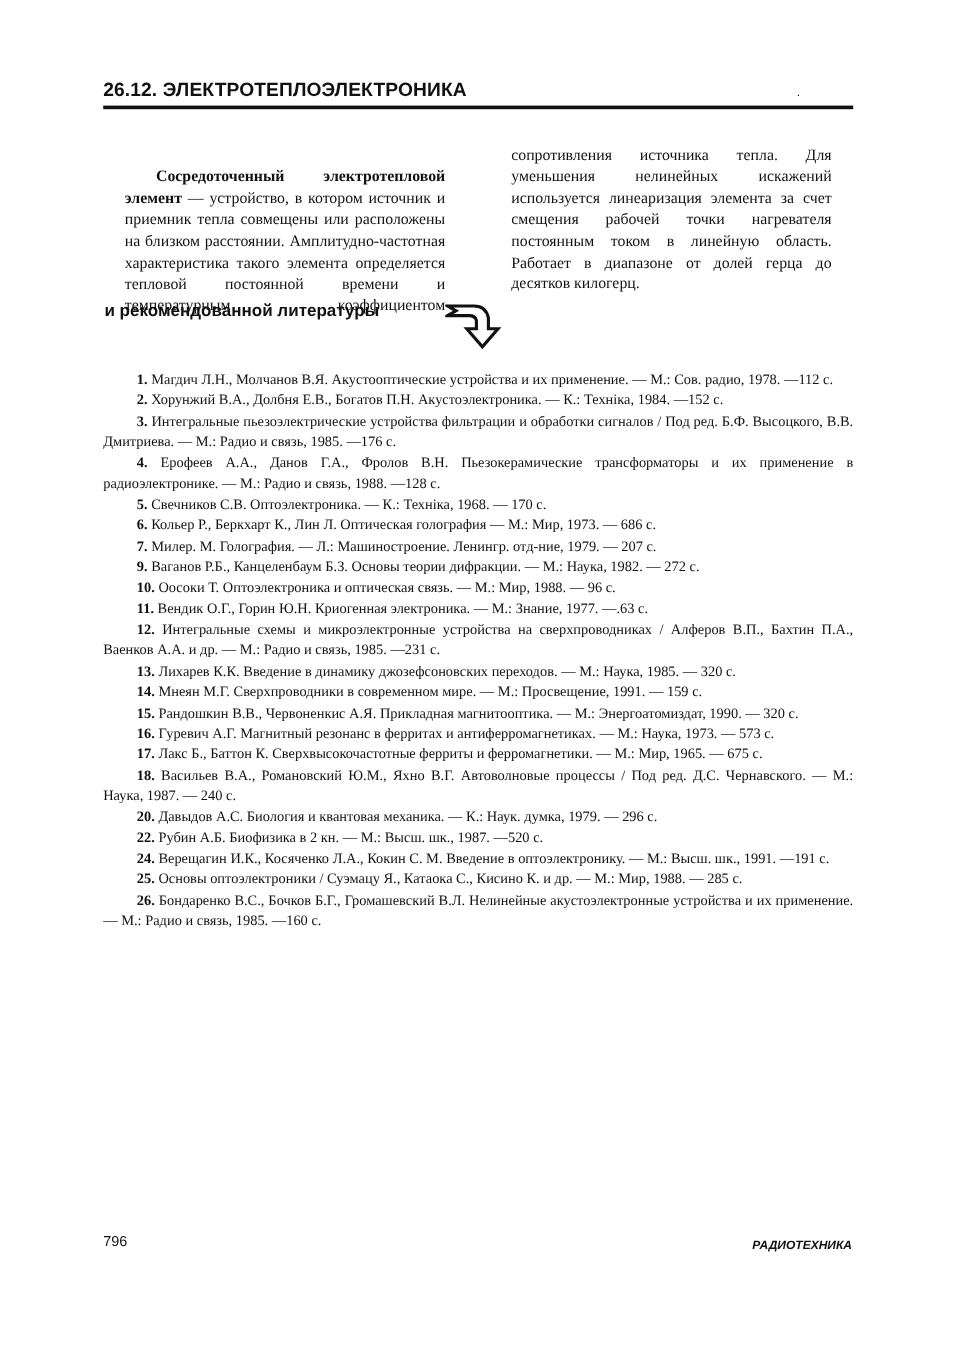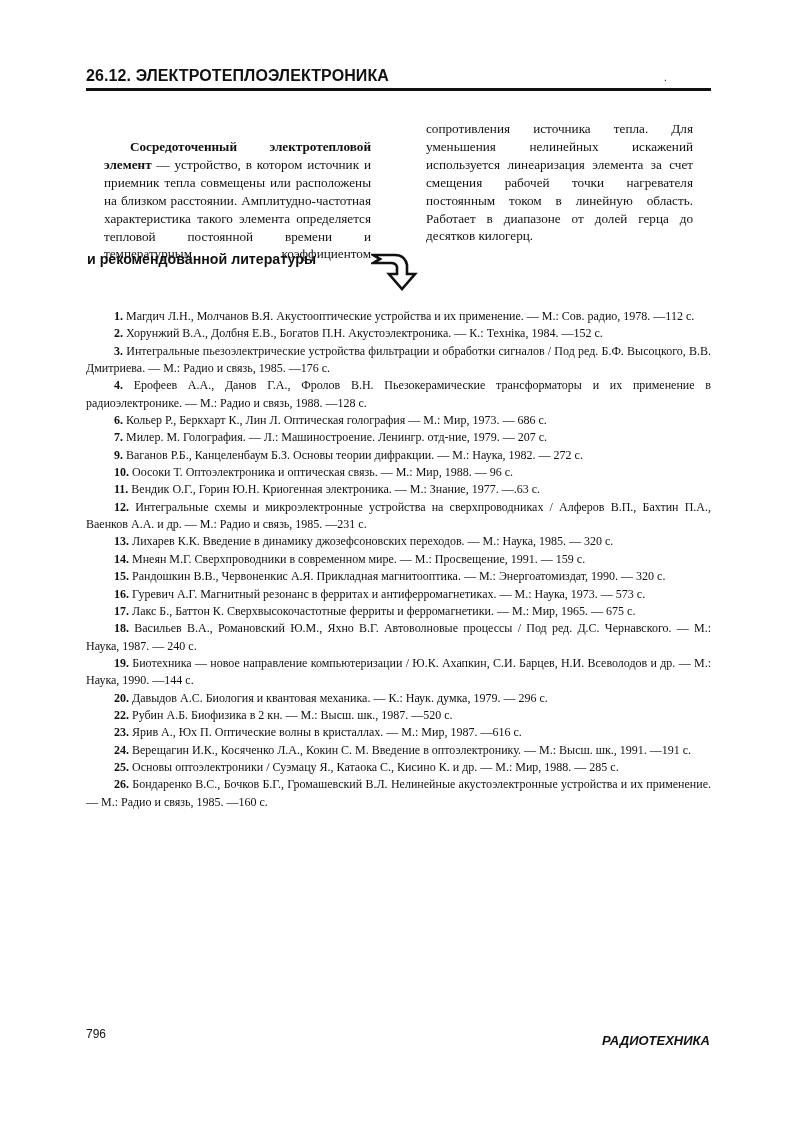--- a/index.html
+++ b/index.html
@@ -24,21 +24,21 @@
   .refs-icon { position:absolute; left:371px; top:252px; width:48px; height:40px; }
   .refs-list {
     position:absolute; left:86px; top:308px; width:625px;
     font-family:"Liberation Serif", serif; font-size:12px; line-height:17.35px; text-align:justify;
   }
   .ref { margin:0; text-indent:28px; }
   .ref .num { font-weight:bold; }
   .footer-page { position:absolute; left:86px; top:1027px; font-family:"Liberation Sans", sans-serif; font-size:12px; }
   .footer-journal {
     position:absolute; right:84px; top:1033px;
-    font-family:"Liberation Sans", sans-serif; font-size:13px; font-weight:bold; font-style:italic;
+    font-family:"Liberation Sans", sans-serif; font-size:10px; font-weight:bold; font-style:italic;
   }
 </style>
 </head>
 <body>
 
 <div class="header-title">26.12. ЭЛЕКТРОТЕПЛОЭЛЕКТРОНИКА</div>
 <div class="header-dot">.</div>
 <div class="header-rule"></div>
 
 <div class="intro">
@@ -50,35 +50,34 @@
 </div>
 <svg class="refs-icon" viewBox="0 0 48 40">
   <path d="M2 3 L24 3 Q34 3 36 13 L36 22 L44 22 L31 37 L18 22 L26 22 L26 15 Q25 11 20 11 L2 11 L9 7 Z" fill="none" stroke="#111" stroke-width="2.6" stroke-linejoin="miter"></path>
 </svg>
 
 <div class="refs-list" id="refs-list">
     <p class="ref"><span class="num">1.</span><span> Магдич Л.Н., Молчанов В.Я. Акустооптические устройства и их применение. — М.: Сов. радио, 1978. —112 с.</span></p>
     <p class="ref"><span class="num">2.</span><span> Хорунжий В.А., Долбня Е.В., Богатов П.Н. Акустоэлектроника. — К.: Техніка, 1984. —152 с.</span></p>
     <p class="ref"><span class="num">3.</span><span> Интегральные пьезоэлектрические устройства фильтрации и обработки сигналов / Под ред. Б.Ф. Высоцкого, В.В. Дмитриева. — М.: Радио и связь, 1985. —176 с.</span></p>
     <p class="ref"><span class="num">4.</span><span> Ерофеев А.А., Данов Г.А., Фролов В.Н. Пьезокерамические трансформаторы и их применение в радиоэлектронике. — М.: Радио и связь, 1988. —128 с.</span></p>
+    <p class="ref"><span class="num">5.</span><span> Свечников С.В. Оптоэлектроника. — К.: Техніка, 1968. — 170 с.</span></p>
     <p class="ref"><span class="num">6.</span><span> Кольер Р., Беркхарт К., Лин Л. Оптическая голография — М.: Мир, 1973. — 686 с.</span></p>
     <p class="ref"><span class="num">7.</span><span> Милер. М. Голография. — Л.: Машиностроение. Ленингр. отд-ние, 1979. — 207 с.</span></p>
     <p class="ref"><span class="num">9.</span><span> Ваганов Р.Б., Канцеленбаум Б.З. Основы теории дифракции. — М.: Наука, 1982. — 272 с.</span></p>
     <p class="ref"><span class="num">10.</span><span> Оосоки Т. Оптоэлектроника и оптическая связь. — М.: Мир, 1988. — 96 с.</span></p>
     <p class="ref"><span class="num">11.</span><span> Вендик О.Г., Горин Ю.Н. Криогенная электроника. — М.: Знание, 1977. —.63 с.</span></p>
     <p class="ref"><span class="num">12.</span><span> Интегральные схемы и микроэлектронные устройства на сверхпроводниках / Алферов В.П., Бахтин П.А., Ваенков А.А. и др. — М.: Радио и связь, 1985. —231 с.</span></p>
     <p class="ref"><span class="num">13.</span><span> Лихарев К.К. Введение в динамику джозефсоновских переходов. — М.: Наука, 1985. — 320 с.</span></p>
     <p class="ref"><span class="num">14.</span><span> Мнеян М.Г. Сверхпроводники в современном мире. — М.: Просвещение, 1991. — 159 с.</span></p>
     <p class="ref"><span class="num">15.</span><span> Рандошкин В.В., Червоненкис А.Я. Прикладная магнитооптика. — М.: Энергоатомиздат, 1990. — 320 с.</span></p>
     <p class="ref"><span class="num">16.</span><span> Гуревич А.Г. Магнитный резонанс в ферритах и антиферромагнетиках. — М.: Наука, 1973. — 573 с.</span></p>
     <p class="ref"><span class="num">17.</span><span> Лакс Б., Баттон К. Сверхвысокочастотные ферриты и ферромагнетики. — М.: Мир, 1965. — 675 с.</span></p>
     <p class="ref"><span class="num">18.</span><span> Васильев В.А., Романовский Ю.М., Яхно В.Г. Автоволновые процессы / Под ред. Д.С. Чернавского. — М.: Наука, 1987. — 240 с.</span></p>
-    <p class="ref"><span class="num">19.</span><span> Биотехника — новое направление компьютеризации / Ю.К. Ахапкин, С.И. Барцев, Н.И. Всеволодов и др. — М.: Наука, 1990. —144 с.</span></p>
     <p class="ref"><span class="num">20.</span><span> Давыдов А.С. Биология и квантовая механика. — К.: Наук. думка, 1979. — 296 с.</span></p>
     <p class="ref"><span class="num">22.</span><span> Рубин А.Б. Биофизика в 2 кн. — М.: Высш. шк., 1987. —520 с.</span></p>
-    <p class="ref"><span class="num">23.</span><span> Ярив А., Юх П. Оптические волны в кристаллах. — М.: Мир, 1987. —616 с.</span></p>
     <p class="ref"><span class="num">24.</span><span> Верещагин И.К., Косяченко Л.А., Кокин С. М. Введение в оптоэлектронику. — М.: Высш. шк., 1991. —191 с.</span></p>
     <p class="ref"><span class="num">25.</span><span> Основы оптоэлектроники / Суэмацу Я., Катаока С., Кисино К. и др. — М.: Мир, 1988. — 285 с.</span></p>
     <p class="ref"><span class="num">26.</span><span> Бондаренко В.С., Бочков Б.Г., Громашевский В.Л. Нелинейные акустоэлектронные устройства и их применение. — М.: Радио и связь, 1985. —160 с.</span></p>
   </div>
 
 <div class="footer-page">796</div>
 <div class="footer-journal">РАДИОТЕХНИКА</div>
 
 </body></html>

